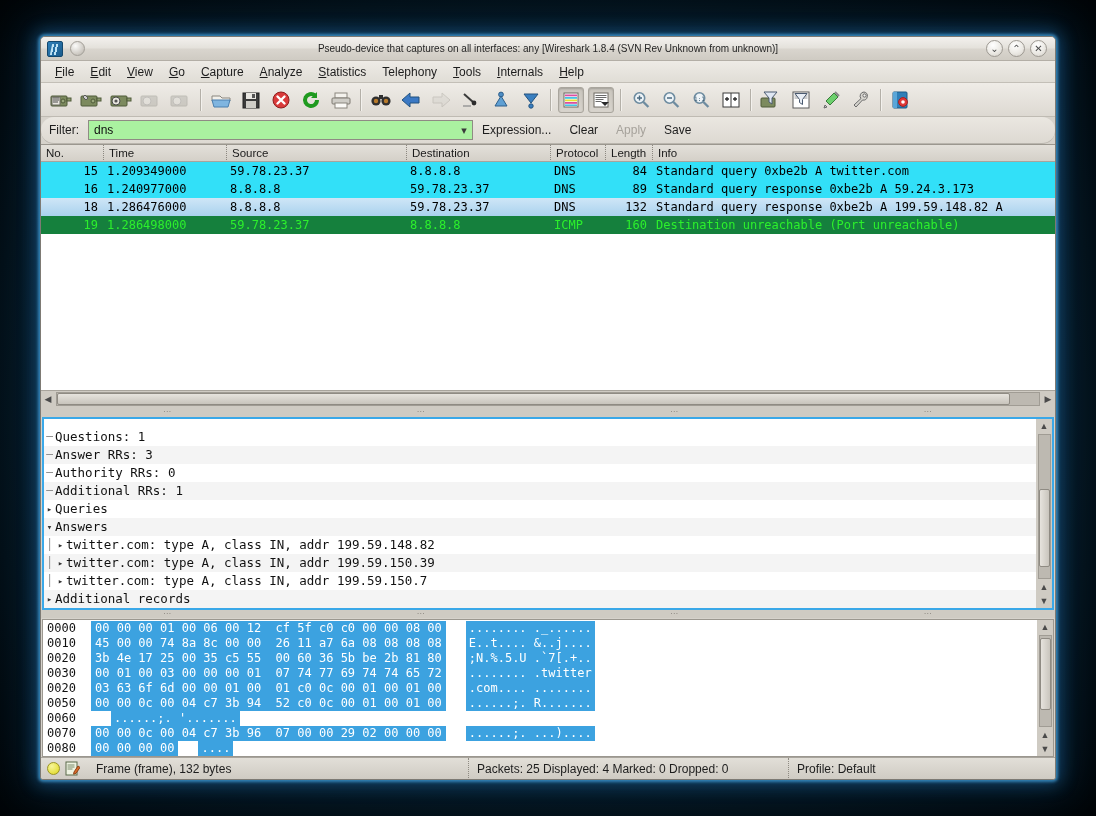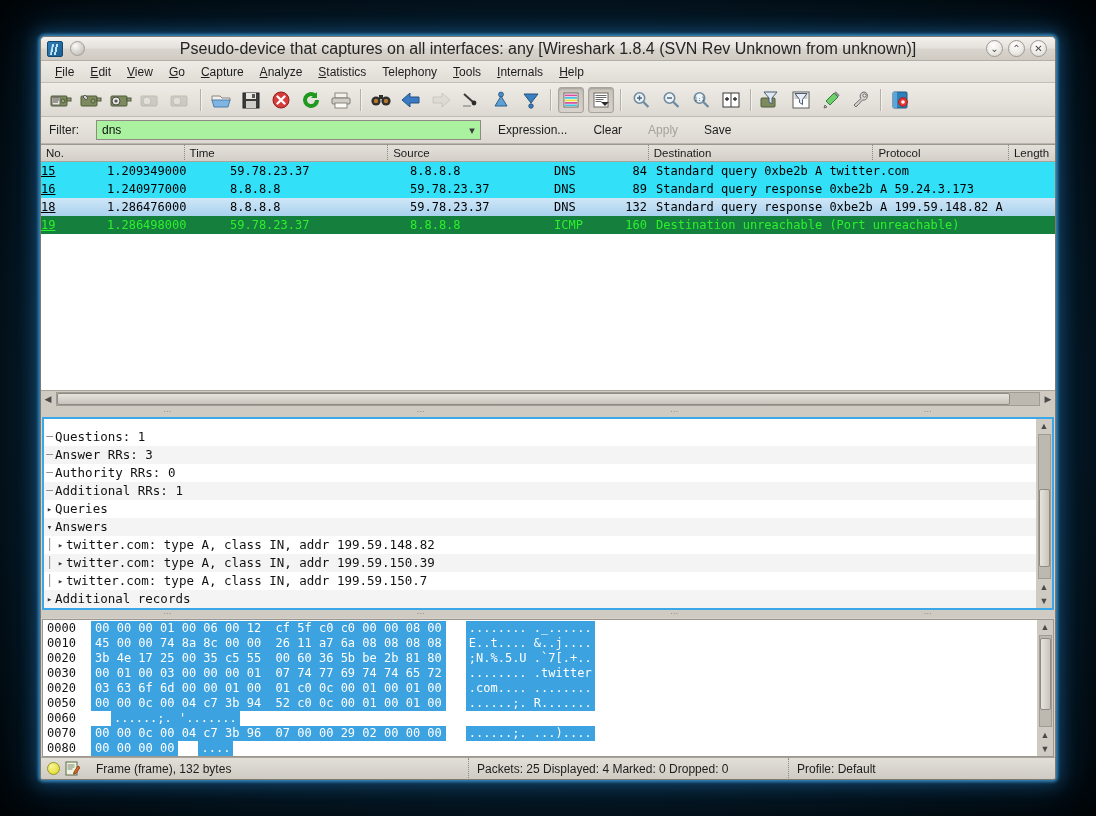--- a/index.html
+++ b/index.html
@@ -50,21 +50,21 @@
     background: linear-gradient(to right, #bfe3f5 0 2px, transparent 2px 4px, #bfe3f5 4px 6px, transparent 6px 9px);
     transform: skewX(-12deg);
   }
   .tb-dot {
     width: 15px; height: 15px; margin-left: 7px; border-radius: 50%;
     background: radial-gradient(circle at 35% 30%, #fbfbfa, #cbc7c0 70%, #b6b2ab);
     border: 1px solid #a29e97; flex: 0 0 15px;
   }
   #title-text {
     position: absolute; left: 0; right: 0; text-align: center;
-    font-size: 16px; color: #252525; pointer-events: none;
+    font-size: 10px; color: #252525; pointer-events: none;
     white-space: nowrap;
   }
   #tb-buttons { margin-left: auto; display: flex; gap: 5px; padding-right: 8px; }
   .tb-btn {
     width: 17px; height: 17px; border-radius: 50%;
     background: radial-gradient(circle at 40% 28%, #ffffff, #eceae5 55%, #d2cec7);
     border: 1px solid #9d9992;
     display: flex; align-items: center; justify-content: center;
     font-size: 10px; color: #4a4a4a; line-height: 1;
   }
@@ -98,21 +98,21 @@
     box-shadow: inset 0 1px 2px rgba(0,0,0,.2);
   }
   .tool.dim { opacity: .32; }
   .tsep { width: 2px; height: 22px; margin: 0 4px;
     border-left: 1px solid #b4b0a8; border-right: 1px solid #f3f1ed; flex: 0 0 2px; }
   
   #filterbar {
     height: 27px; flex: 0 0 27px;
     background: linear-gradient(to bottom,#eae7e1,#ddd9d2);
     border-bottom: 1px solid #b9b5ad;
-    display: flex; align-items: center; padding-left: 8px; gap: 8px;
+    display: flex; align-items: center; padding-left: 8px; gap: 0; border-radius: 13px;
   }
   #filter-label { font-size: 12px; color: #1d1d1d; margin-right: 9px; }
   #filter-combo {
     width: 385px; height: 20px;
     background: #aaf2a0;
     border: 1px solid #8f8b84;
     display: flex; align-items: center;
     position: relative;
   }
   #filter-value {
@@ -129,33 +129,32 @@
   
   #list-pane { flex: 0 0 263px; display: flex; flex-direction: column; background:#fff;
     border-top: 1px solid #9b978f; }
   #col-header {
     height: 17px; flex: 0 0 17px;
     background: linear-gradient(to bottom,#e3e0da,#d4d0c8);
     border-bottom: 1px solid #a8a49c;
     display: flex; align-items: center;
     font-size: 11.5px; color: #1b1b1b;
     overflow: hidden;
-    justify-content: space-between;
   }
   .col-h { padding-left: 5px; position: relative; white-space: nowrap; overflow:hidden;
            border-left: 1px dotted #8c8880; height: 17px; line-height: 16px; }
   .col-h:first-child { border-left: none; }
   #plist { flex: 1; overflow: hidden; background: #fff; position: relative; }
   .prow {
     height: 18px; display: flex; align-items: center;
     font-family: "DejaVu Sans Mono", monospace;
     font-size: 12px; white-space: nowrap; overflow: hidden;
   }
   .prow .c { overflow: hidden; white-space: nowrap; padding-left: 4px; }
-  .prow .cnum { padding-right: 5px; padding-left: 0; text-decoration: underline; }
+  .prow .cnum { text-align: right; padding-right: 5px; padding-left: 0; }
   .prow .clen { text-align: right; padding-right: 5px; padding-left: 0; }
   .r-dns { background: #32e0f8; color: #000; }
   .r-sel { background: linear-gradient(to bottom,#cfe6f7,#a9d2ee); color: #000; }
   .r-icmp { background: #15803d; color: #2cf02c; }
   #list-hscroll {
     height: 17px; flex: 0 0 17px;
     background: #cfcbc3; border-top: 1px solid #a8a49c;
     display: flex; align-items: center;
   }
   .sb-arrow { width: 14px; height: 15px; display:flex; align-items:center; justify-content:center;
@@ -459,20 +458,21 @@
   </div>
 
   <div id="list-pane">
     <div id="col-header">
       <div class="col-h" style="width:62px">No.</div>
       <div class="col-h" style="width:123px">Time</div>
       <div class="col-h" style="width:180px">Source</div>
       <div class="col-h" style="width:144px">Destination</div>
       <div class="col-h" style="width:55px">Protocol</div>
       <div class="col-h" style="width:47px">Length</div>
+      <div class="col-h" style="flex:1">Info</div>
     </div>
     <div id="plist">
       <div class="prow r-dns">
         <div class="c cnum" style="width:62px">15</div>
         <div class="c" style="width:123px">1.209349000</div>
         <div class="c" style="width:180px">59.78.23.37</div>
         <div class="c" style="width:144px">8.8.8.8</div>
         <div class="c" style="width:55px">DNS</div>
         <div class="c clen" style="width:47px">84</div>
         <div class="c" style="flex:1">Standard query 0xbe2b  A twitter.com</div>

